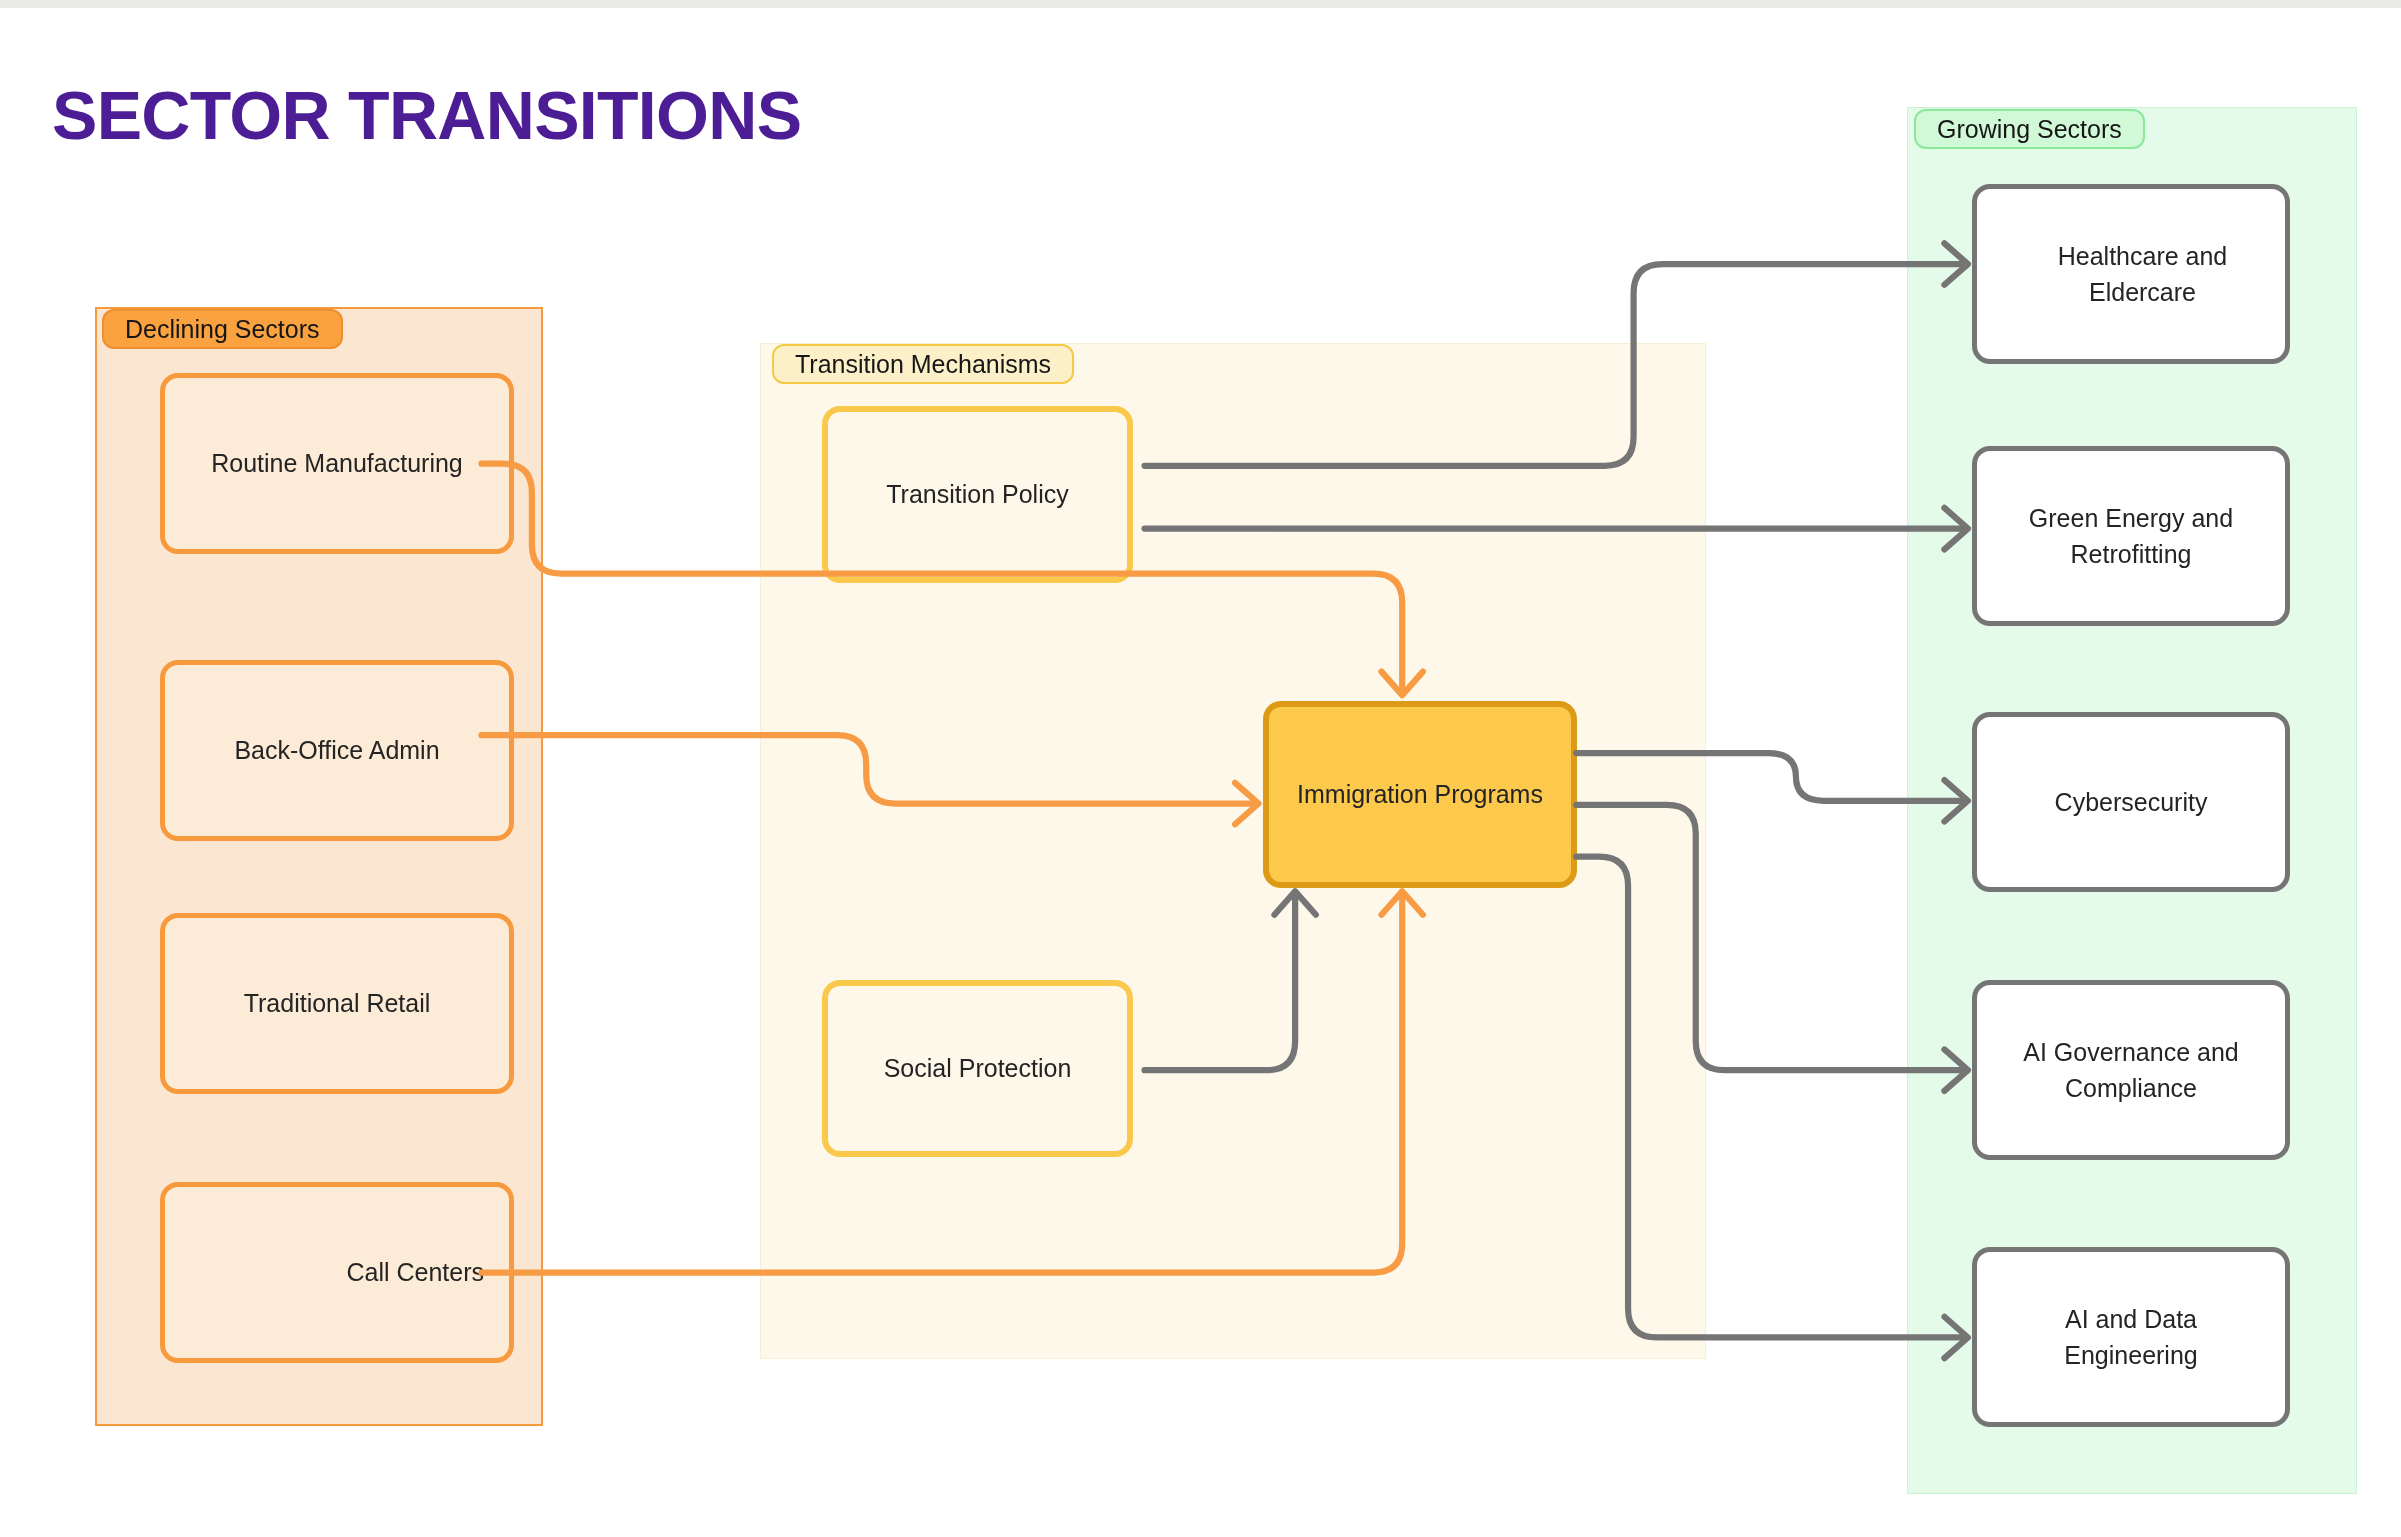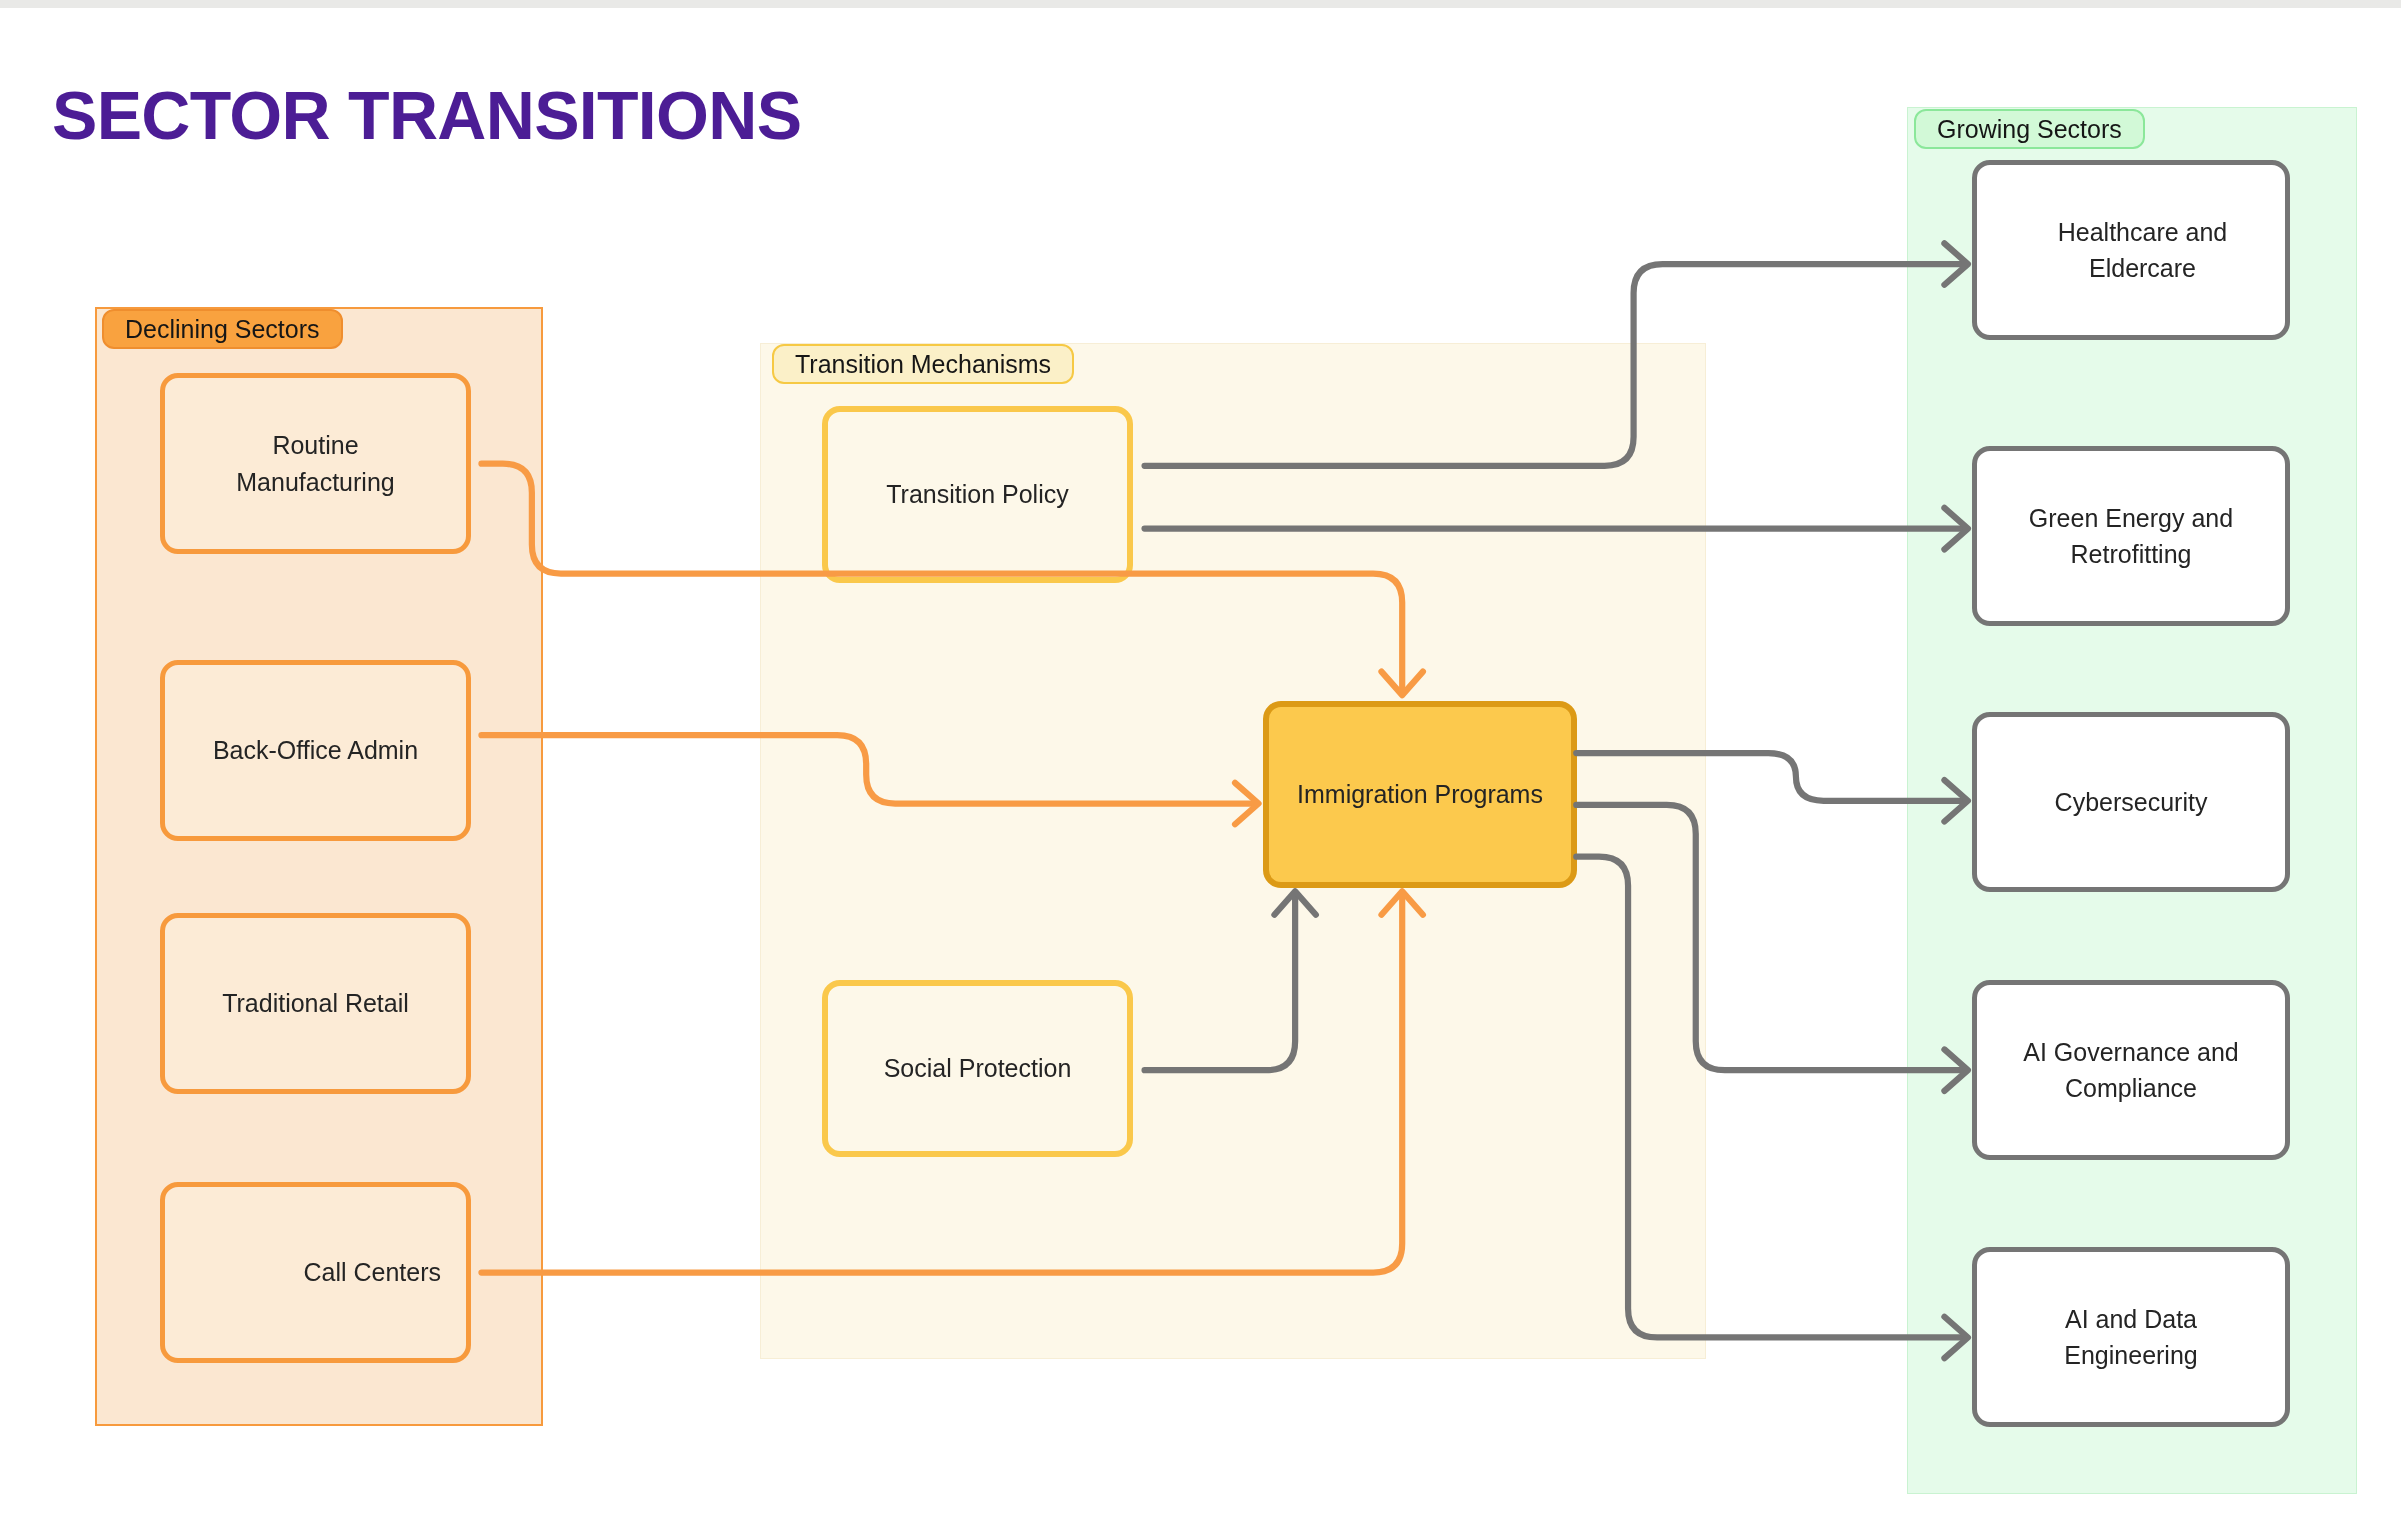--- a/index.html
+++ b/index.html
@@ -21,21 +21,21 @@
     padding:0 21px;border-radius:12px;font-size:25px;font-weight:500;color:#161616;white-space:nowrap;
   }
   .pill.declining{left:102px;top:309px;background:#f9a23f;border:2.1px solid #ef8e2e;}
   .pill.transition{left:772px;top:344px;background:#fbf0c8;border:2.1px solid #f6c944;}
   .pill.growing{left:1914px;top:109px;background:#d2f9d7;border:2.1px solid #8be79a;}
   .node{
     position:absolute;box-sizing:border-box;border-radius:18px;display:flex;align-items:center;
     justify-content:center;text-align:center;font-size:25px;color:#242424;line-height:1.45;
     padding:0 25px;
   }
-  .node.decl{left:160px;width:311px;height:181px;background:#fcebd6;border:5.5px solid #f79a3d;}
+  .node.decl{left:160px;width:354px;height:181px;background:#fcebd6;border:5.5px solid #f79a3d;}
   .node.mech{left:822px;width:311px;height:177px;background:#fdf8e9;border:6.2px solid #fac84b;}
   .node.resk{left:1263px;top:701px;width:314px;height:187px;background:#fcc94d;border:6.2px solid #dc9a16;}
   .node.grow{left:1972px;width:318px;height:180px;background:#ffffff;border:5.5px solid #757575;}
   #edges{position:absolute;left:0;top:0;z-index:5;pointer-events:none;}
   #edges path{fill:none;stroke-linecap:round;stroke-linejoin:round;}
   .e-orange{stroke:#f89b45;stroke-width:9px;}
   .e-gray{stroke:#757575;stroke-width:9px;}
 </style>
 </head>
 <body>
@@ -73,21 +73,21 @@
     <span>Social Protection</span>
   </div>
   <div class="node resk">
     <span>Immigration Programs</span>
   </div>
 
   <div class="panel growing"></div>
   <div class="pill growing">
     <span>Growing Sectors</span>
   </div>
-  <div class="node grow" style="top:160px;padding-left:48px;">
+  <div class="node grow" style="top:184px;padding-left:48px;">
     <span>Healthcare and Eldercare</span>
   </div>
   <div class="node grow" style="top:446px;">
     <span>Green Energy and Retrofitting</span>
   </div>
   <div class="node grow" style="top:712px;">
     <span>Cybersecurity</span>
   </div>
   <div class="node grow" style="top:980px;">
     <span>AI Governance and Compliance</span>

